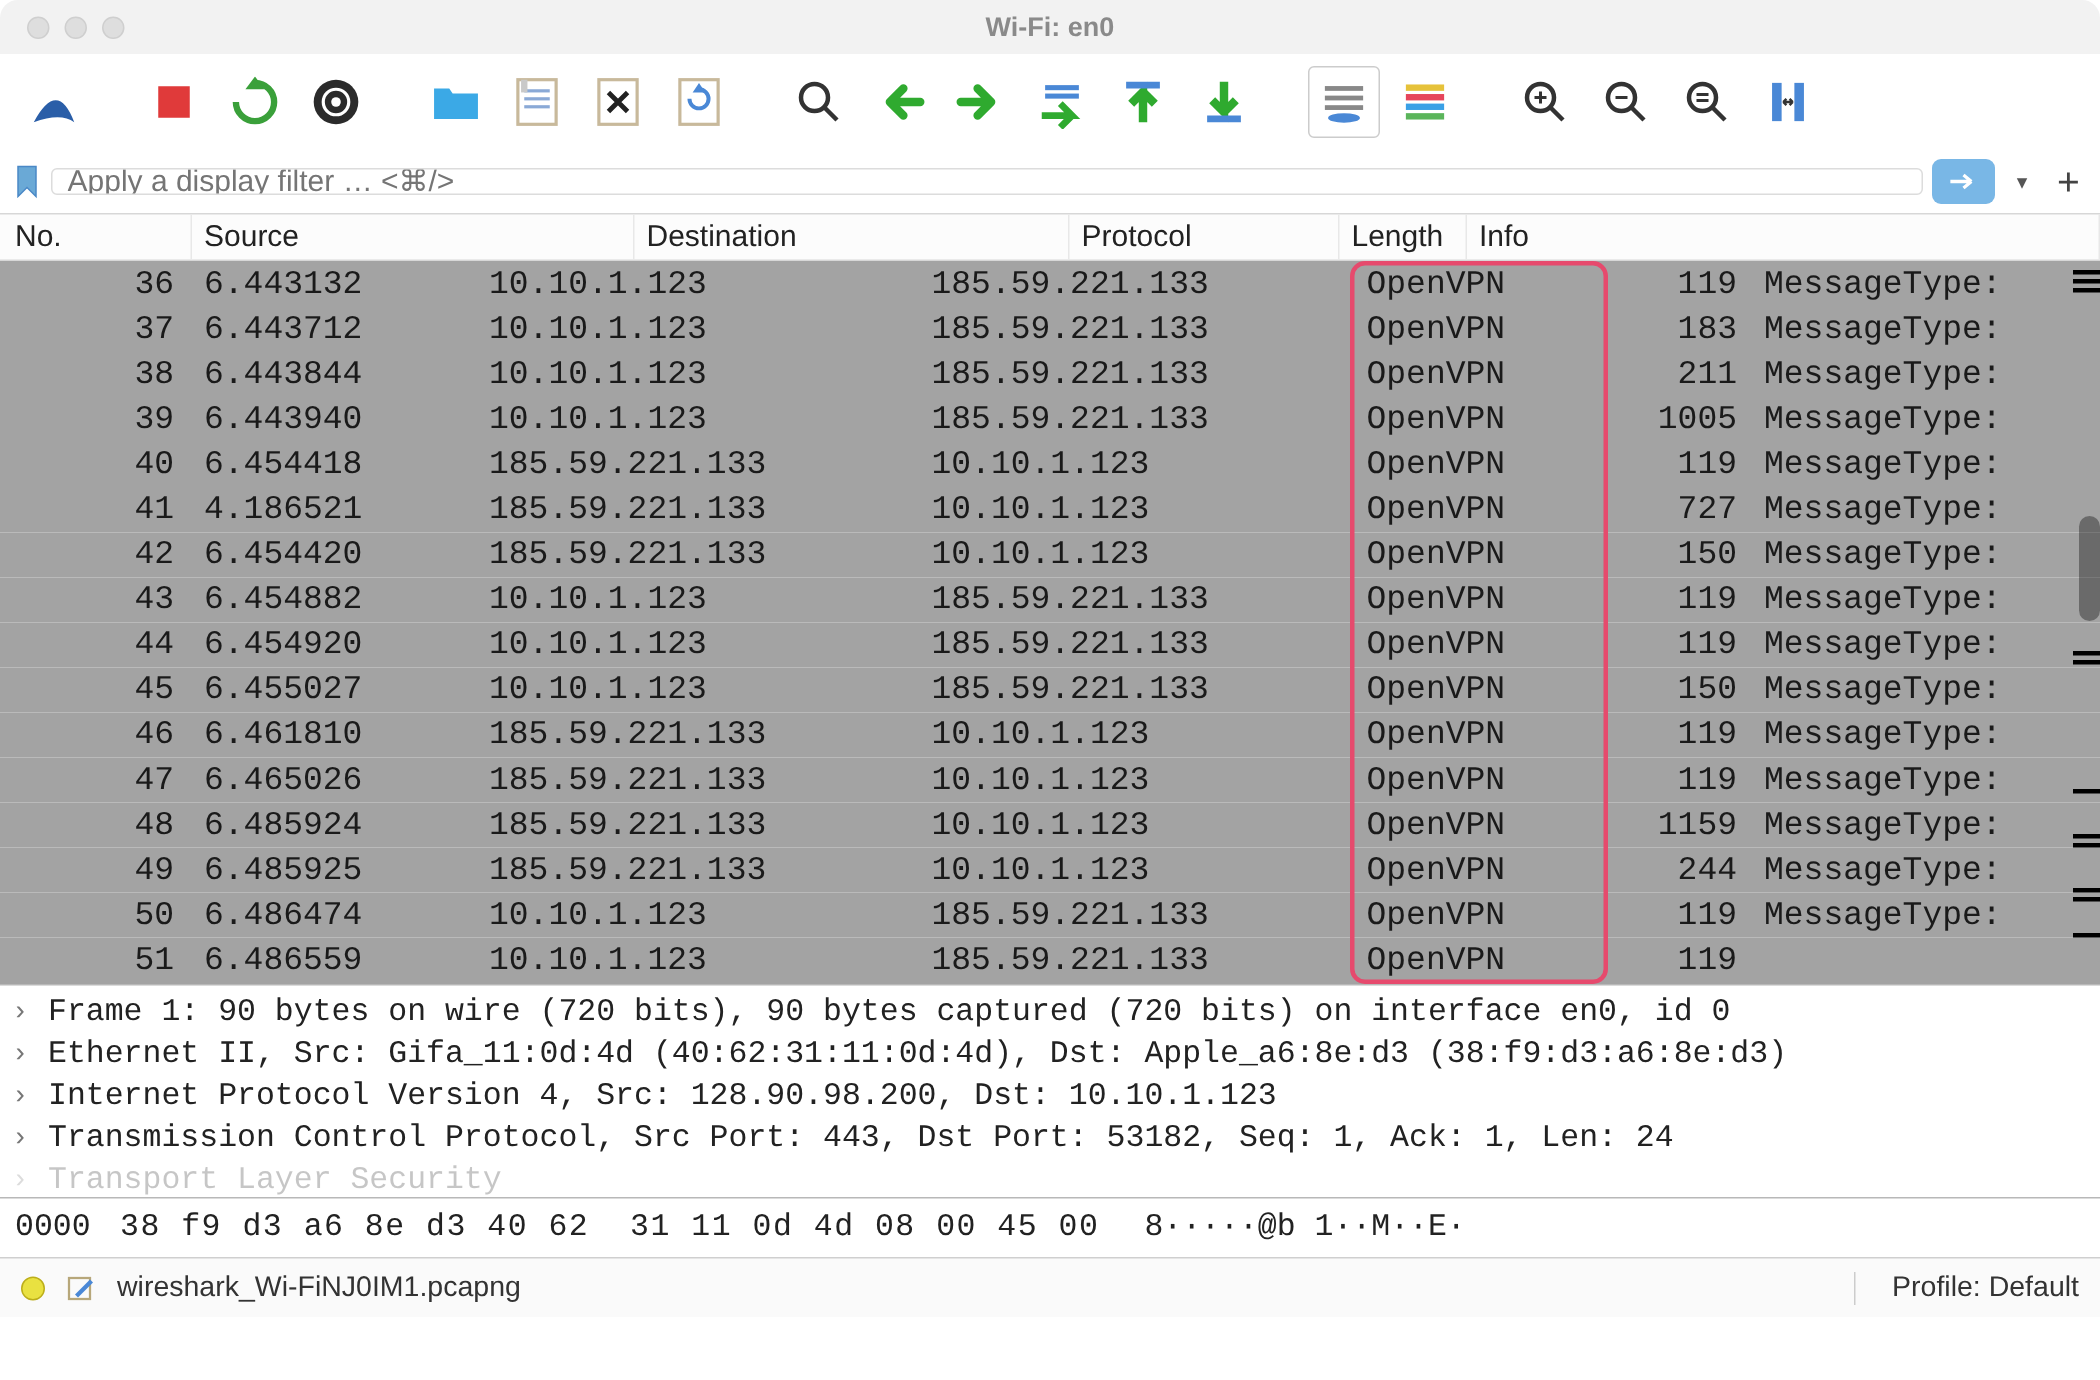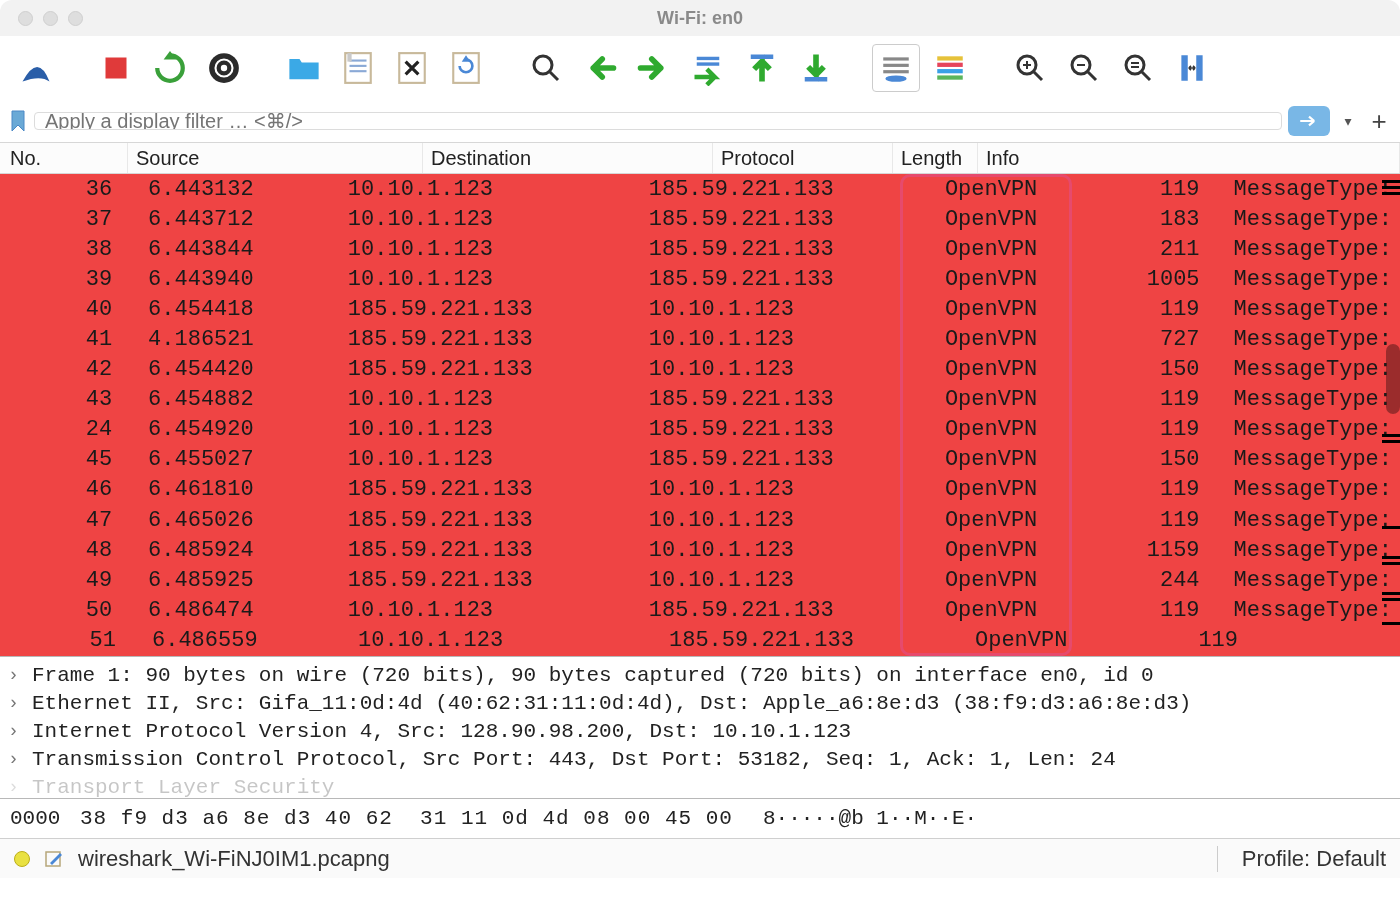--- a/index.html
+++ b/index.html
@@ -30,21 +30,21 @@
   .c-no    { width: 128px; text-align: left; padding-left: 10px; }
   .c-time  { width: 190px; }
   .c-src   { width: 295px; }
   .c-dst   { width: 290px; }
   .c-proto { width: 180px; }
   .c-len   { width: 85px; }
   .c-info  { flex: 1; }
   
   
   .packetlist { height: 482px; overflow: hidden; font-family: "Menlo", "Courier New", monospace; font-size: 22px; color: #1a1a1a; position: relative; }
-  .row { display: flex; height: 30.1px; align-items: center; background: #ef4444; gap: 16px; }
+  .row { display: flex; height: 30.1px; align-items: center; background: #a3a3a3; }
   .row .cell { padding: 0 8px; white-space: nowrap; overflow: hidden; }
   .row .c-no { text-align: right; padding-right: 12px; }
   .row .c-len { text-align: right; padding-right: 10px; }
   .proto-highlight { position: absolute; top: 0; bottom: 0; left: 900px; width: 172px; border: 3px solid #e64a6d; border-radius: 10px; pointer-events: none; }
   .row .c-info { overflow: visible; }
   .minimap { position: absolute; right: 0; top: 0; width: 18px; height: 100%; pointer-events: none; }
   .mm-line { position: absolute; right: 0; height: 3px; width: 18px; background: #000; }
   .vscroll { position: absolute; right: 0; top: 170px; width: 14px; height: 70px; background: rgba(0,0,0,0.35); border-radius: 7px; }
   
   
@@ -52,21 +52,21 @@
   .details-row { display: flex; align-items: center; gap: 6px; height: 28px; }
   .tw { width: 18px; color: #777; font-size: 18px; }
   
   
   .hexpane { height: 40px; border-top: 1px solid #b8b8b8; background: #fff; font-family: "Menlo","Courier New",monospace; font-size: 21px; color: #222; padding: 4px 10px; display: flex; align-items: center; }
   .hexoff { width: 70px; }
   .hexbytes { letter-spacing: 1px; }
   .hexascii { margin-left: 30px; }
   
   
-  .statusbar { height: 40px; border-top: 1px solid #cfcfcf; background: #fafafa; display: flex; align-items: center; font-size: 22px; color: #333; padding: 0 14px; justify-content: space-between; }
+  .statusbar { height: 40px; border-top: 1px solid #cfcfcf; background: #fafafa; display: flex; align-items: center; font-size: 19px; color: #333; padding: 0 14px; justify-content: space-between; }
   .sb-left { display: flex; align-items: center; gap: 14px; }
   .sb-dot { width: 16px; height: 16px; border-radius: 50%; background: #e9e141; border: 1px solid #bcae1a; }
   .sb-edit { width: 20px; height: 20px; }
   .sb-right { display: flex; align-items: center; gap: 30px; }
   .sb-profile { border-left: 1px solid #ccc; padding-left: 24px; }
 </style>
 </head>
 <body>
 
 <div class="titlebar">
@@ -308,21 +308,21 @@
       <div class="row">
         <div class="cell c-no">43</div>
         <div class="cell c-time">6.454882</div>
         <div class="cell c-src">10.10.1.123</div>
         <div class="cell c-dst">185.59.221.133</div>
         <div class="cell c-proto">OpenVPN</div>
         <div class="cell c-len">119</div>
         <div class="cell c-info">MessageType:</div>
       </div>
       <div class="row">
-        <div class="cell c-no">24</div>
+        <div class="cell c-no">44</div>
         <div class="cell c-time">6.454920</div>
         <div class="cell c-src">10.10.1.123</div>
         <div class="cell c-dst">185.59.221.133</div>
         <div class="cell c-proto">OpenVPN</div>
         <div class="cell c-len">119</div>
         <div class="cell c-info">MessageType:</div>
       </div>
       <div class="row">
         <div class="cell c-no">45</div>
         <div class="cell c-time">6.455027</div>

